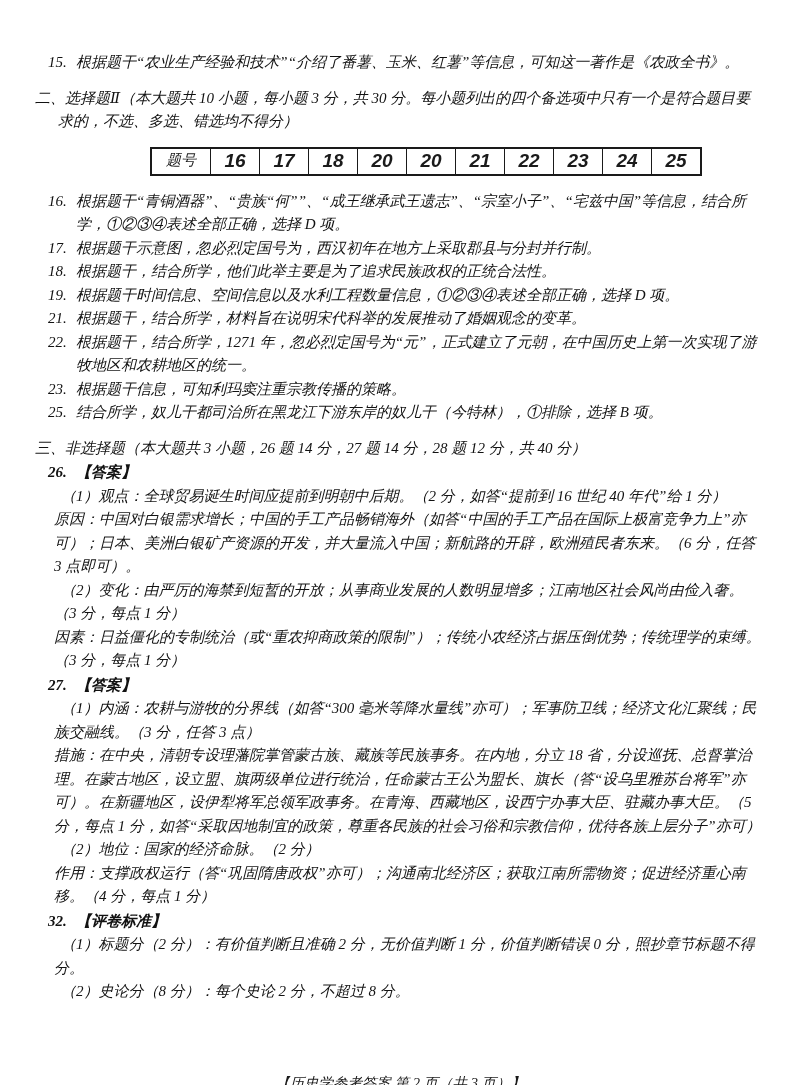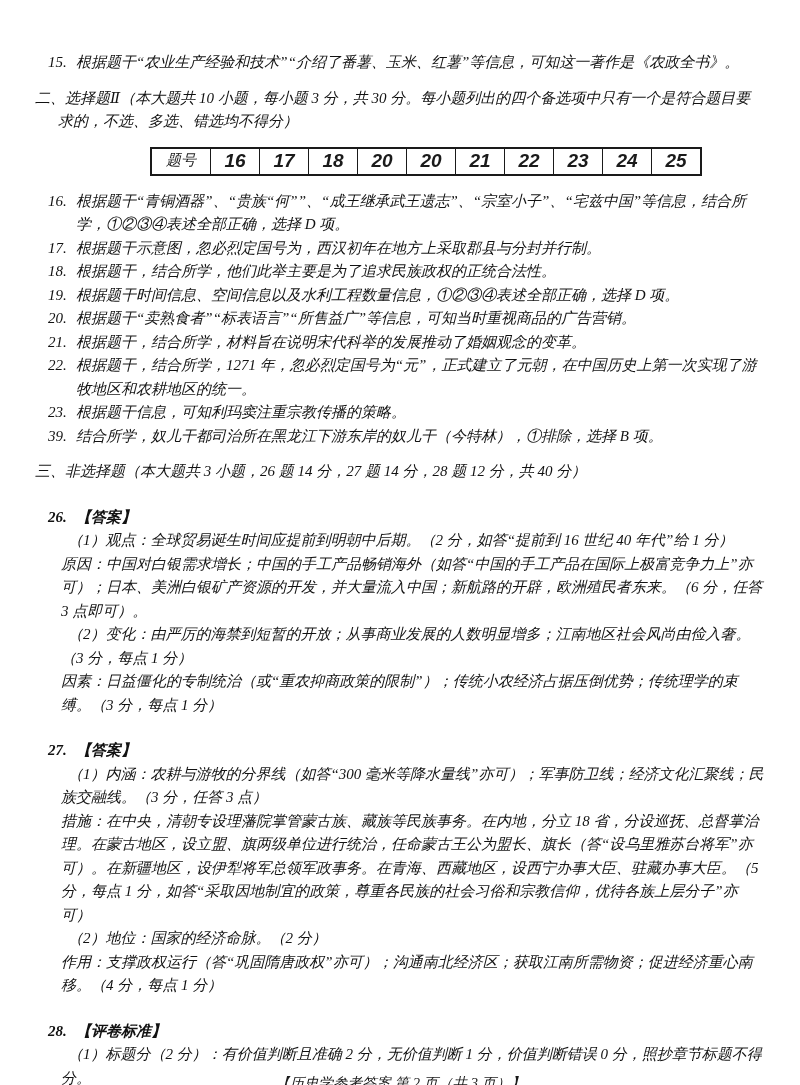--- a/index.html
+++ b/index.html
@@ -39,23 +39,23 @@
     font-size:19px; font-weight:bold; color:#1a1a1a;
     padding:0 2px;
   }
   table.ans-table td.hd {
     width:54px;
     font-family:"Liberation Serif","DejaVu Serif",serif;
     font-weight:normal; font-size:15px;
   }
 
   
-  .ans-head { padding-left:28px; text-indent:-28px; font-weight:bold; margin-top:22px; }
+  .ans-head { padding-left:28px; text-indent:-28px; font-weight:bold; margin-top:1px; }
   .ans-head .num { display:inline-block; width:28px; text-indent:0; }
-  .ans { margin-left:13px; }
+  .ans { margin-left:6px; }
   .ans.sub { text-indent:7px; }
 
   .footer {
     position:absolute;
     top:1072px; left:0; width:100%;
     text-align:center;
     font-size:14.5px;
     color:#1a1a1a;
     white-space:nowrap;
   }
@@ -85,40 +85,39 @@
         <td>24</td>
         <td>25</td>
       </tr>
     </tbody>
       </table>
 
     <p class="item"><span class="num">16.</span><span>根据题干“青铜酒器”、“贵族“何””、“成王继承武王遗志”、“宗室小子”、“宅兹中国”等信息，结合所学，①②③④表述全部正确，选择 D 项。</span></p>
     <p class="item"><span class="num">17.</span><span>根据题干示意图，忽必烈定国号为，西汉初年在地方上采取郡县与分封并行制。</span></p>
     <p class="item"><span class="num">18.</span><span>根据题干，结合所学，他们此举主要是为了追求民族政权的正统合法性。</span></p>
     <p class="item"><span class="num">19.</span><span>根据题干时间信息、空间信息以及水利工程数量信息，①②③④表述全部正确，选择 D 项。</span></p>
-    <p class="item"><span class="num">20.</span><span>根据题干“卖熟食者”“标表语言”“所售益广”等信息，可知当时重视商品的广告营销。</span></p>
     <p class="item"><span class="num">21.</span><span>根据题干，结合所学，材料旨在说明宋代科举的发展推动了婚姻观念的变革。</span></p>
     <p class="item"><span class="num">22.</span><span>根据题干，结合所学，1271 年，忽必烈定国号为“元”，正式建立了元朝，在中国历史上第一次实现了游牧地区和农耕地区的统一。</span></p>
     <p class="item"><span class="num">23.</span><span>根据题干信息，可知利玛窦注重宗教传播的策略。</span></p>
-    <p class="item"><span class="num">39.</span><span>结合所学，奴儿干都司治所在黑龙江下游东岸的奴儿干（今特林），①排除，选择 B 项。</span></p>
+    <p class="item"><span class="num">25.</span><span>结合所学，奴儿干都司治所在黑龙江下游东岸的奴儿干（今特林），①排除，选择 B 项。</span></p>
 
     <p class="section">三、非选择题（本大题共 3 小题，26 题 14 分，27 题 14 分，28 题 12 分，共 40 分）</p>
 
     <p class="ans-head"><span class="num">26.</span><span>【答案】</span></p>
     <p class="ans sub">（1）观点：全球贸易诞生时间应提前到明朝中后期。（2 分，如答“提前到 16 世纪 40 年代”给 1 分）</p>
     <p class="ans">原因：中国对白银需求增长；中国的手工产品畅销海外（如答“中国的手工产品在国际上极富竞争力上”亦可）；日本、美洲白银矿产资源的开发，并大量流入中国；新航路的开辟，欧洲殖民者东来。（6 分，任答 3 点即可）。</p>
     <p class="ans sub">（2）变化：由严厉的海禁到短暂的开放；从事商业发展的人数明显增多；江南地区社会风尚由俭入奢。（3 分，每点 1 分）</p>
     <p class="ans">因素：日益僵化的专制统治（或“重农抑商政策的限制”）；传统小农经济占据压倒优势；传统理学的束缚。（3 分，每点 1 分）</p>
 
     <p class="ans-head"><span class="num">27.</span><span>【答案】</span></p>
     <p class="ans sub">（1）内涵：农耕与游牧的分界线（如答“300 毫米等降水量线”亦可）；军事防卫线；经济文化汇聚线；民族交融线。（3 分，任答 3 点）</p>
     <p class="ans">措施：在中央，清朝专设理藩院掌管蒙古族、藏族等民族事务。在内地，分立 18 省，分设巡抚、总督掌治理。在蒙古地区，设立盟、旗两级单位进行统治，任命蒙古王公为盟长、旗长（答“设乌里雅苏台将军”亦可）。在新疆地区，设伊犁将军总领军政事务。在青海、西藏地区，设西宁办事大臣、驻藏办事大臣。（5 分，每点 1 分，如答“采取因地制宜的政策，尊重各民族的社会习俗和宗教信仰，优待各族上层分子”亦可）</p>
     <p class="ans sub">（2）地位：国家的经济命脉。（2 分）</p>
     <p class="ans">作用：支撑政权运行（答“巩固隋唐政权”亦可）；沟通南北经济区；获取江南所需物资；促进经济重心南移。（4 分，每点 1 分）</p>
 
-    <p class="ans-head"><span class="num">28.</span><span>【评卷标准】</span></p>
+    <p class="ans-head"><span class="num">32.</span><span>【评卷标准】</span></p>
     <p class="ans sub">（1）标题分（2 分）：有价值判断且准确 2 分，无价值判断 1 分，价值判断错误 0 分，照抄章节标题不得分。</p>
     <p class="ans sub">（2）史论分（8 分）：每个史论 2 分，不超过 8 分。</p>
 
   </div>
 
   <div class="footer">【历史学参考答案 第 2 页（共 3 页）】</div>
 </div>
 
 </body></html>

